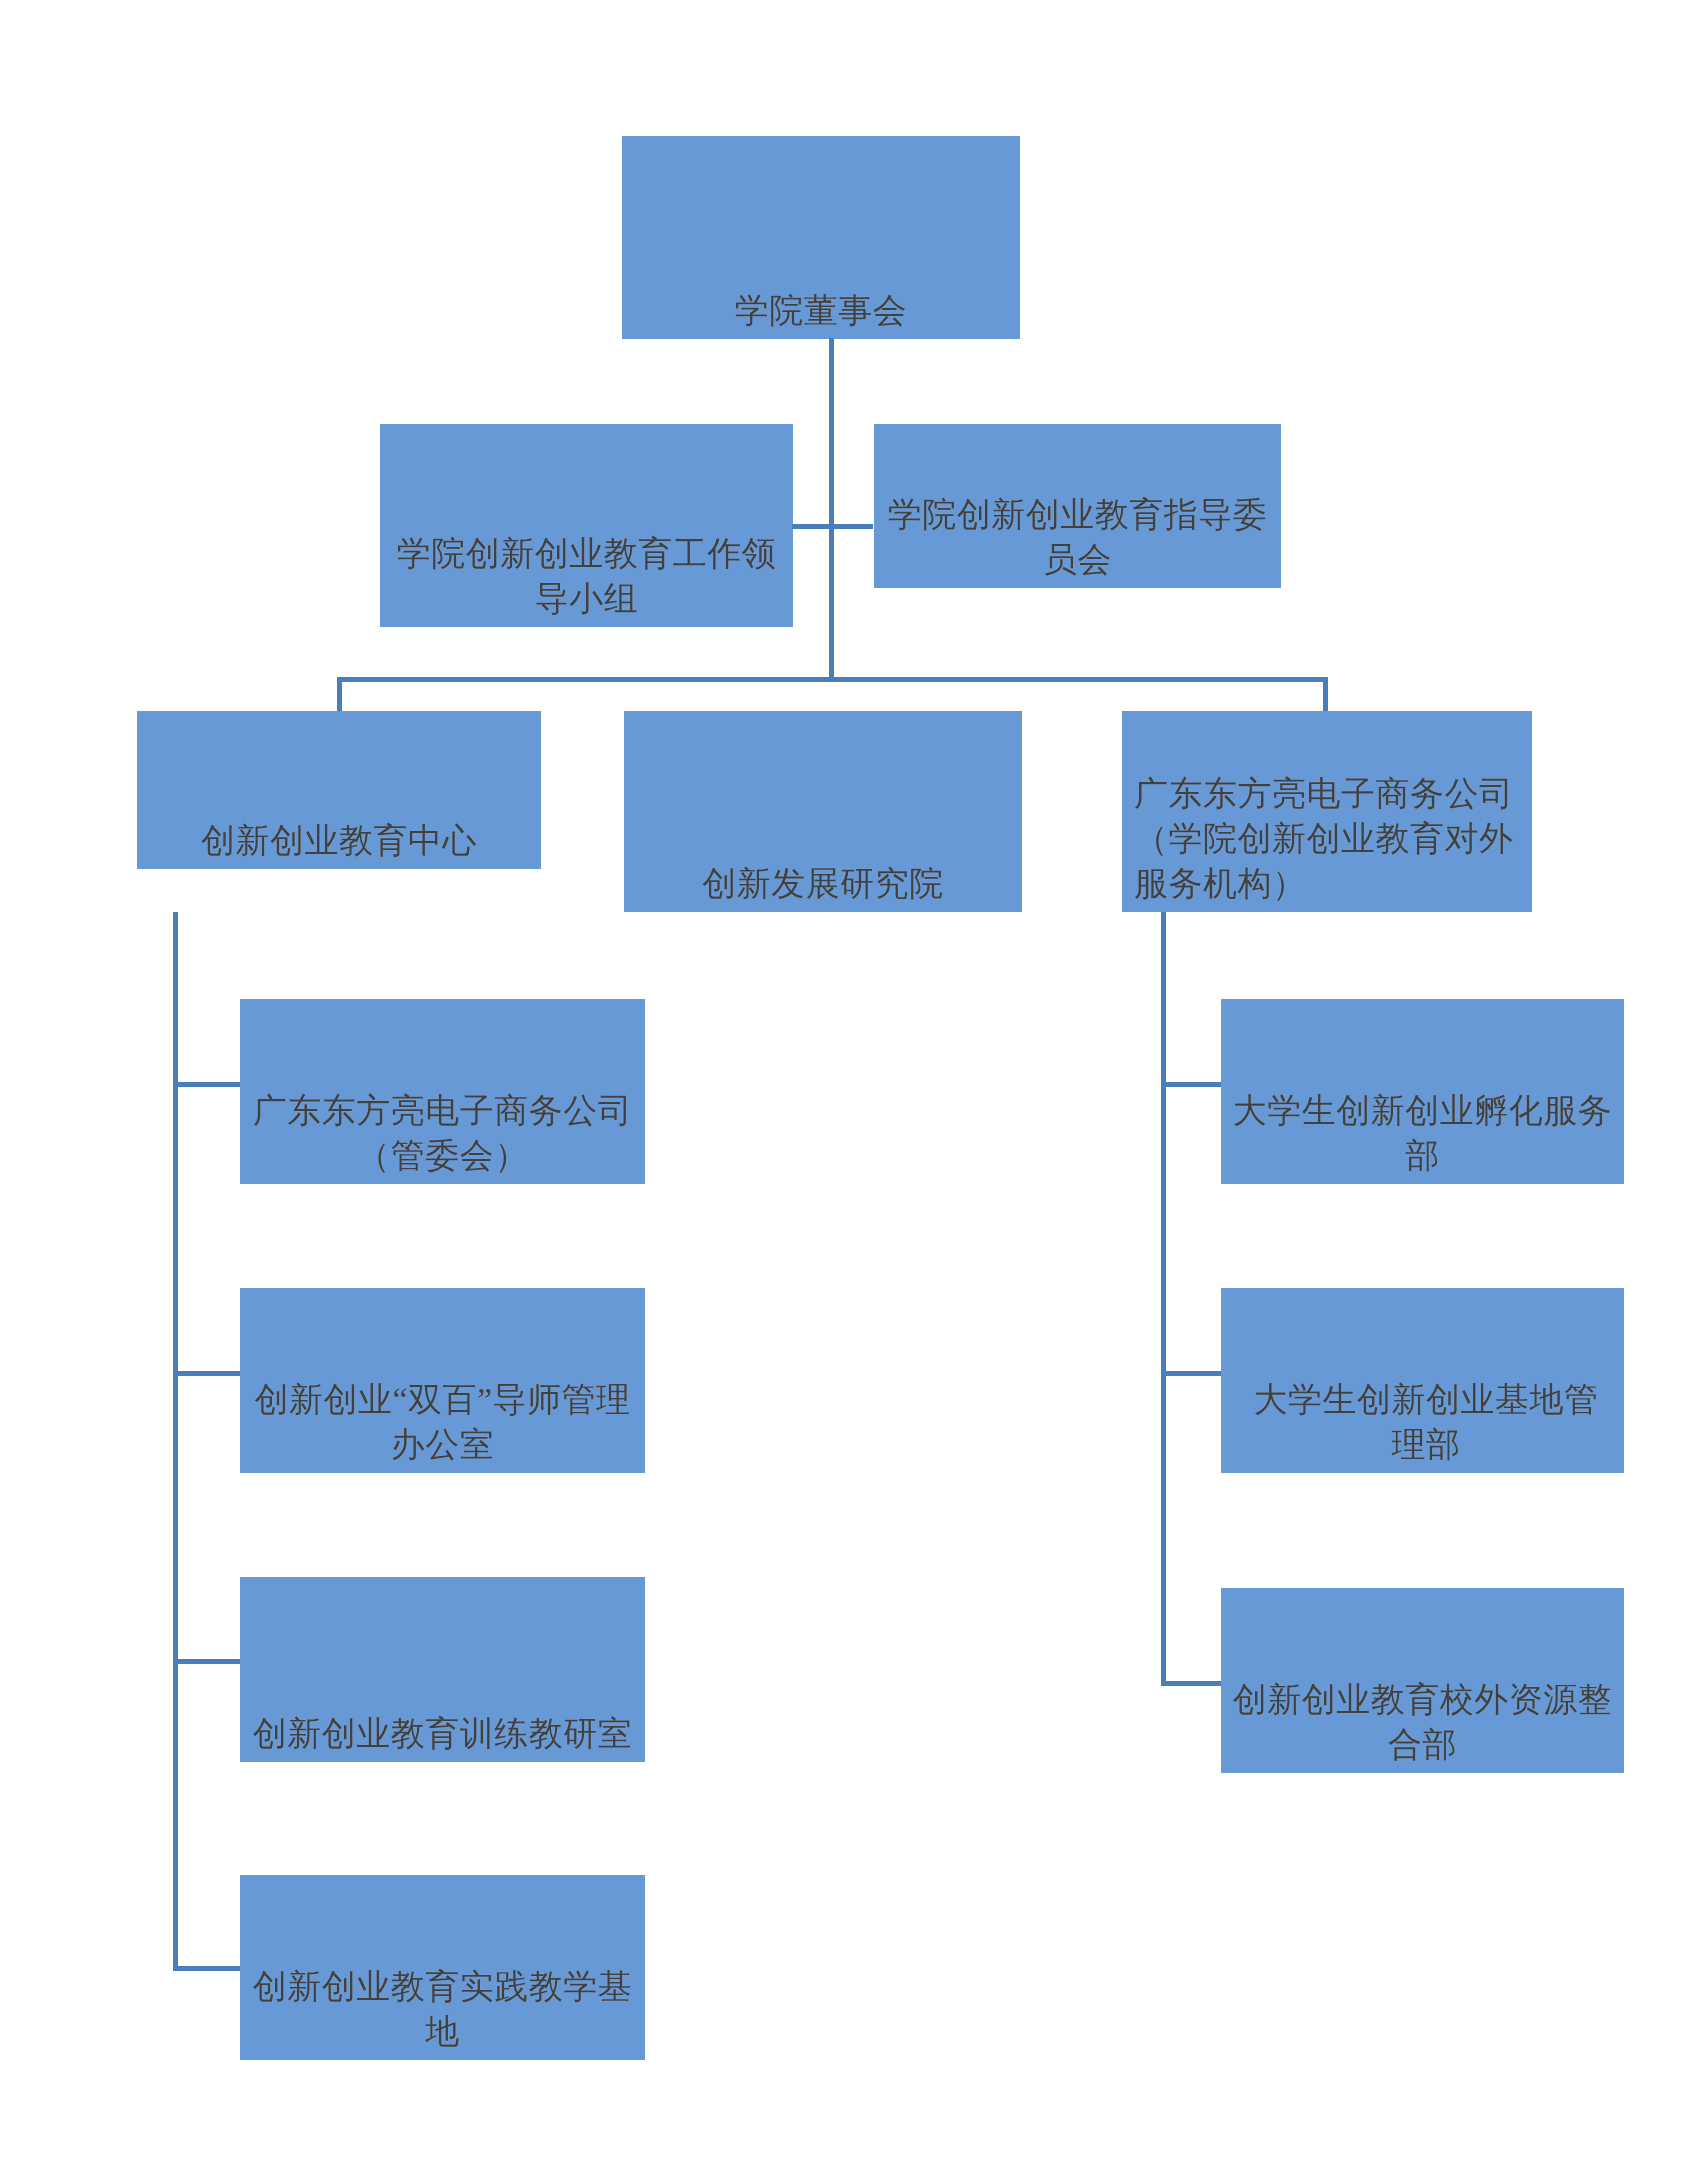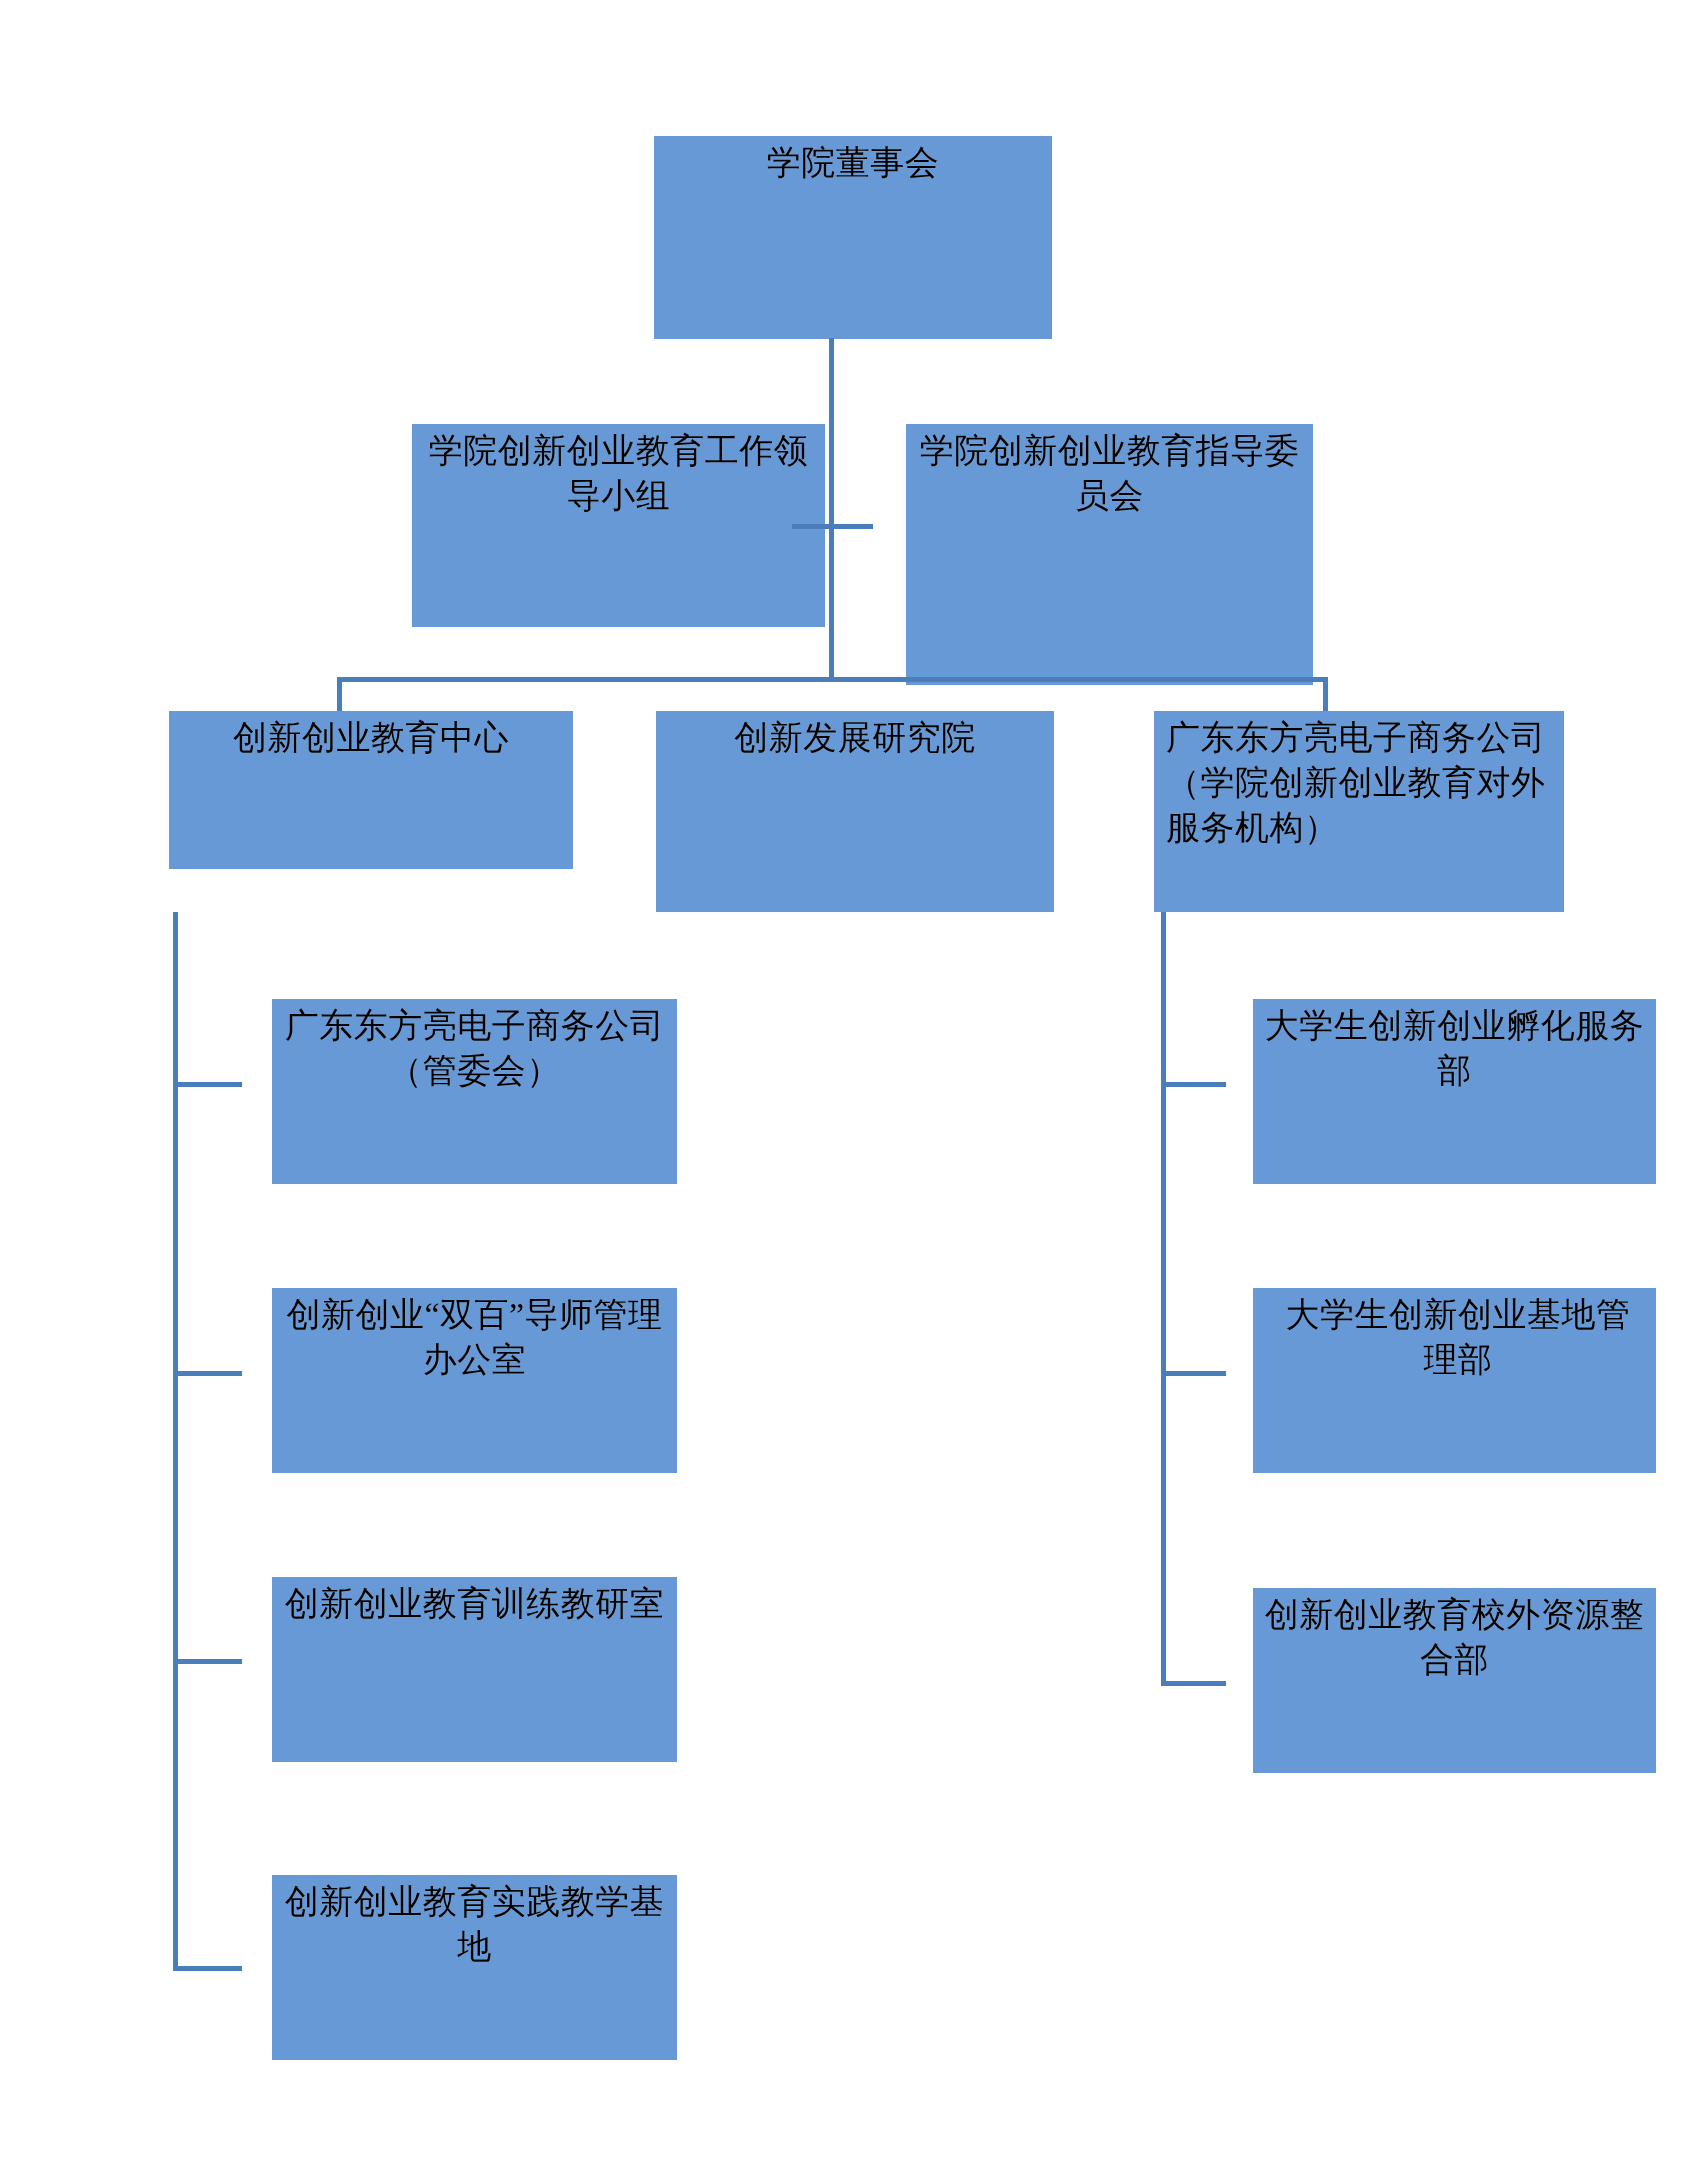--- a/index.html
+++ b/index.html
@@ -15,32 +15,31 @@
   }
   #chart-root {
     position: relative;
     width: 1708px;
     height: 2162px;
     background: #ffffff;
   }
   .node {
     position: absolute;
     background: #6699d6;
-    color: #000000;
+    color: #404040;
     box-sizing: border-box;
     display: flex;
-    align-items: flex-start;
+    align-items: flex-end;
     justify-content: center;
     text-align: center;
     font-size: 34px;
     line-height: 1.32;
     letter-spacing: 0.5px;
     padding: 5.4px 9px;
     text-shadow: 0 0 0.9px rgba(255,255,255,0.35);
-    margin-left: 32px;
   }
   .node.align-left {
     justify-content: flex-start;
     text-align: left;
     padding-left: 16.3px;
   }
   .node .label {
     display: block;
     width: 100%;
   }
@@ -62,21 +61,21 @@
   <div class="node" style="left:622px; top:136px; width:398px; height:203px;">
     <span class="label">学院董事会</span>
   </div>
 
   <div class="conn v" style="left:829px; top:338px; height:340px;"></div>
 
   <div class="node" style="left:380px; top:424px; width:413px; height:203px;">
     <span class="label">学院创新创业教育工作领导小组</span>
   </div>
 
-  <div class="node" style="left:874px; top:424px; width:407px; height:261px;">
+  <div class="node" style="left:874px; top:424px; width:407px; height:164px;">
     <span class="label">学院创新创业教育指导委员会</span>
   </div>
 
   <div class="conn h" style="left:792px; top:524px; width:81px;"></div>
 
   <div class="conn h" style="left:337px; top:677px; width:991px;"></div>
   <div class="conn v" style="left:337px; top:677px; height:47px;"></div>
   <div class="conn v" style="left:1323px; top:677px; height:47px;"></div>
 
   <div class="node" style="left:137px; top:711px; width:404px; height:158px;">

